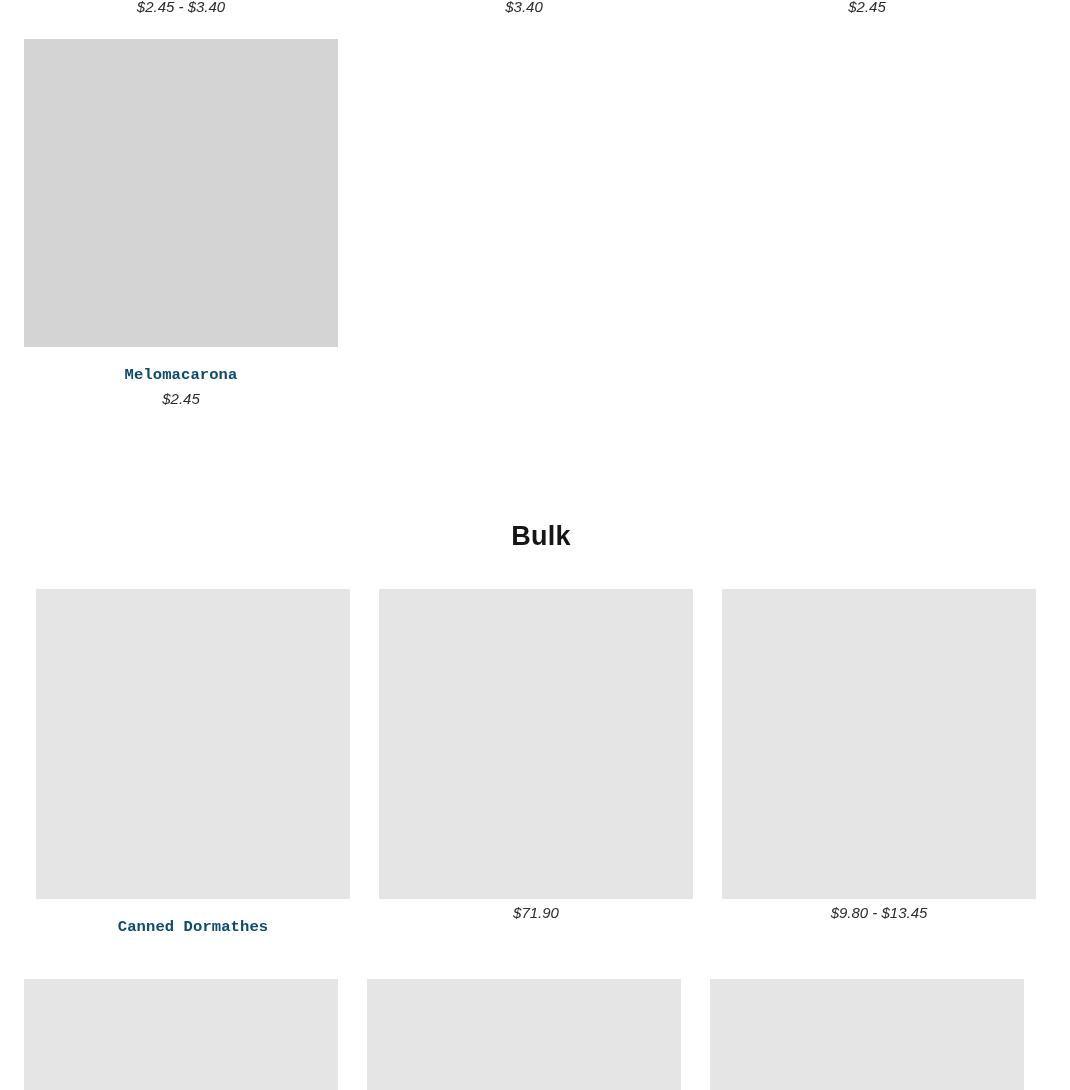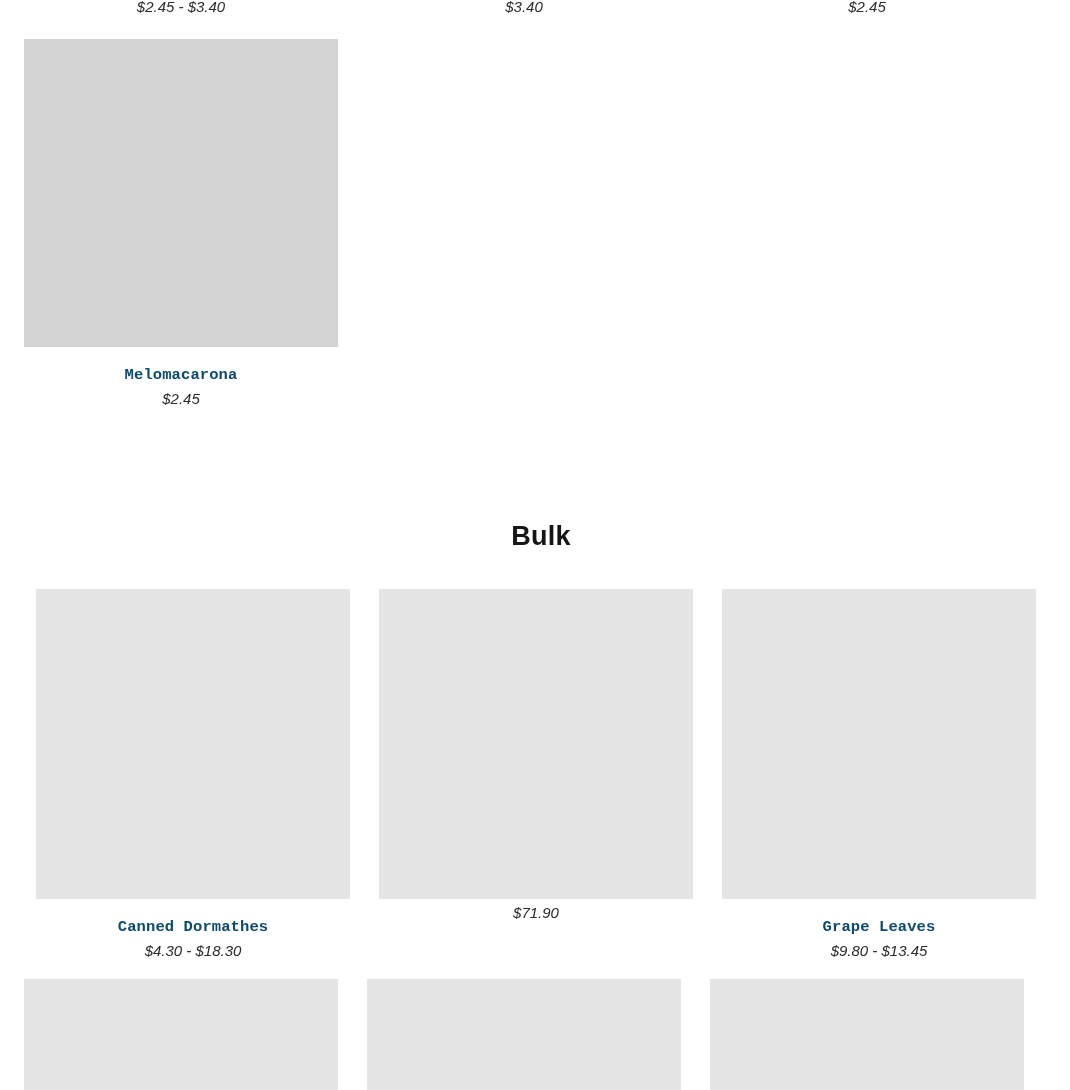--- a/index.html
+++ b/index.html
@@ -120,29 +120,27 @@
   <div class="card"></div>
   <div class="card"></div>
 </div>
 
 <h2 class="section-heading">Bulk</h2>
 
 <div class="grid" id="bulk-row-1">
   <div class="card">
     <div class="card-thumb"></div>
     <div class="card-title">Canned Dormathes</div>
-    <div class="card-price">$4.30 - $18.30</div>
   </div>
   <div class="card">
     <div class="card-thumb"></div>
     <div class="card-price">$71.90</div>
   </div>
   <div class="card">
     <div class="card-thumb"></div>
-    <div class="card-title">Grape Leaves</div>
     <div class="card-price">$9.80 - $13.45</div>
   </div>
 </div>
 
 <div class="grid" id="bulk-row-2">
   <div class="card">
     <div class="card-thumb"></div>
   </div>
   <div class="card">
     <div class="card-thumb"></div>

